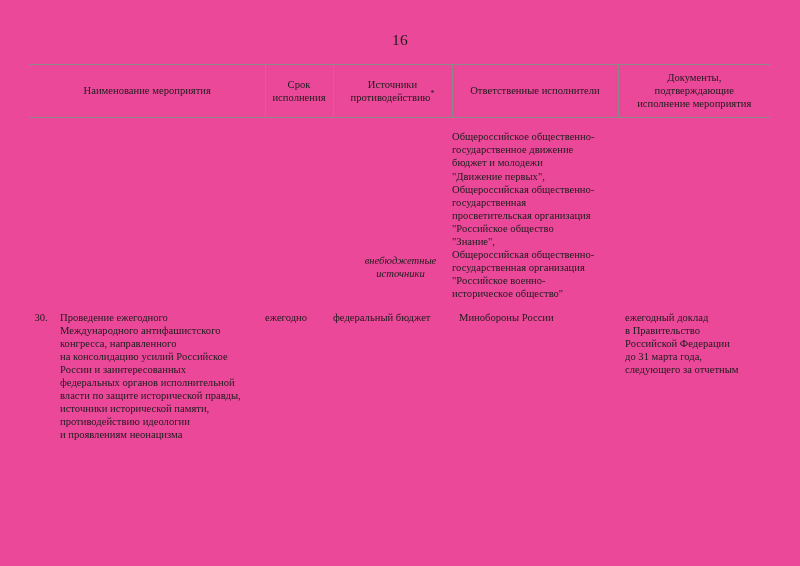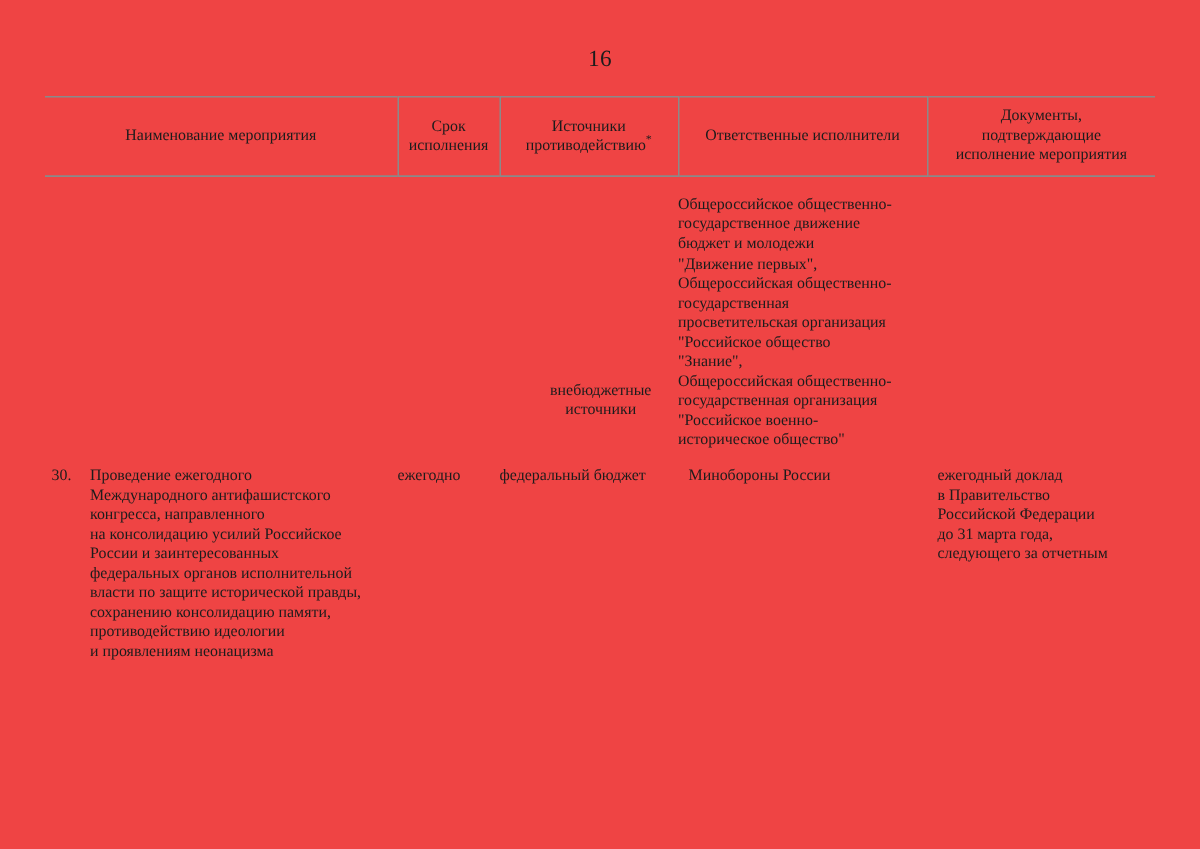--- a/index.html
+++ b/index.html
@@ -13,21 +13,21 @@
     height: 566px;
     position: relative;
     font-family: "Liberation Serif", "DejaVu Serif", serif;
     color: #1c1c1c;
     overflow: hidden;
   }
 
   .page {
     position: absolute;
     inset: 0;
-    background: #ef4444;
+    background: #ec4899;
   }
 
   
   .page-number {
     position: absolute;
     top: 31px;
     left: 0;
     width: 800px;
     text-align: center;
     font-size: 15.5px;
@@ -94,20 +94,21 @@
 
   .funding-cell {
     text-align: center;
     position: relative;
   }
   .funding-inner {
     position: absolute;
     left: 16px;
     right: 0;
     top: 124px;
+    font-style: italic;
   }
   .funding-inner .line { display: block; }
 
   
   .item-row td { padding-top: 10px; }
   .cell-name { padding-right: 6px; }
   .cell-name .line { display: block; white-space: nowrap; }
 
   .cell-term {
     text-align: left;
@@ -222,21 +223,21 @@
           <div class="name-wrap">
             <span class="num">30.</span>
             <span class="txt">
               <span class="line">Проведение ежегодного</span>
               <span class="line">Международного антифашистского</span>
               <span class="line">конгресса, направленного</span>
               <span class="line">на консолидацию усилий Российское</span>
               <span class="line">России и заинтересованных</span>
               <span class="line">федеральных органов исполнительной</span>
               <span class="line">власти по защите исторической правды,</span>
-              <span class="line">сохранению консолидацию памяти,</span>
+              <span class="line">источники исторической памяти,</span>
               <span class="line">противодействию идеологии</span>
               <span class="line">и проявлениям неонацизма</span>
             </span>
           </div>
         </td>
         <td class="cell-term">ежегодно</td>
         <td class="cell-source">федеральный бюджет</td>
         <td class="cell-resp">Минобороны России</td>
         <td class="cell-docs">
           <span class="line">ежегодный доклад</span>

